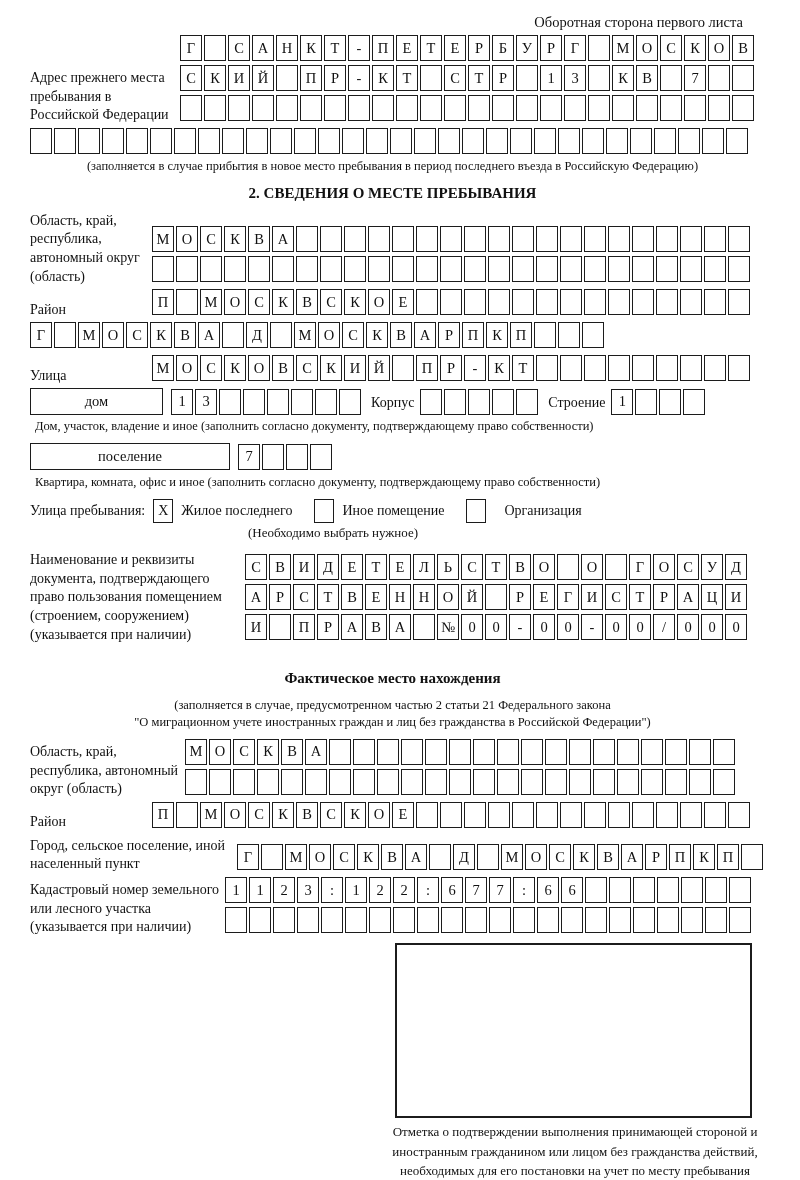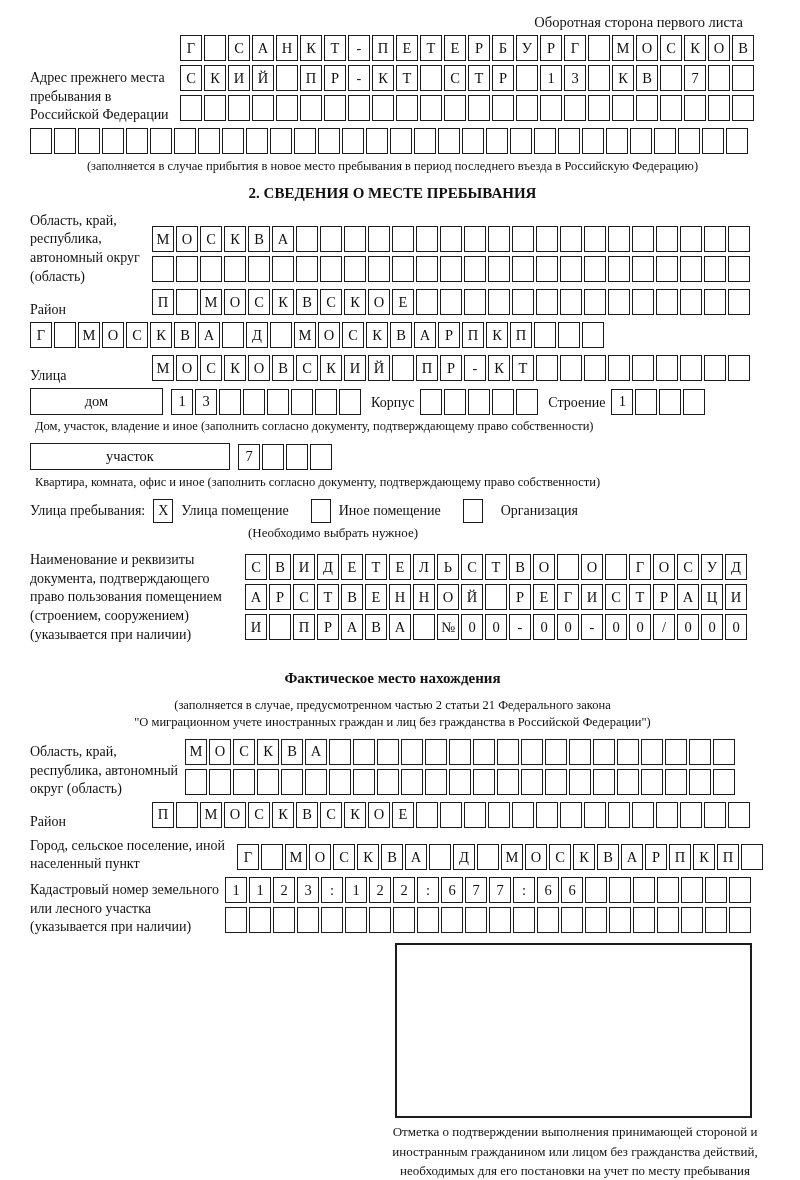--- a/index.html
+++ b/index.html
@@ -353,34 +353,34 @@
   <div class="boxrow" style="margin:0;">
       <span class="cbox">1</span>
       <span class="cbox"></span>
       <span class="cbox"></span>
       <span class="cbox"></span>
     </div>
 </div>
 <div class="caption" style="margin:2px 0 8px 5px;">Дом, участок, владение и иное (заполнить согласно документу, подтверждающему право собственности)</div>
 
 <div class="field" style="align-items:center;">
-  <div class="namebox" style="width:200px;">участок</div>
+  <div class="namebox" style="width:200px;">поселение</div>
   <div class="boxrow" style="margin:0 0 0 8px;">
       <span class="cbox">7</span>
       <span class="cbox"></span>
       <span class="cbox"></span>
       <span class="cbox"></span>
     </div>
 </div>
 <div class="caption" style="margin:4px 0 6px 5px;">Квартира, комната, офис и иное (заполнить согласно документу, подтверждающему право собственности)</div>
 
 <div class="mesto-row">
   <span>Улица пребывания:</span>
   <span class="chk">X</span>
-  <span class="opt-label">Улица помещение</span>
+  <span class="opt-label">Жилое последнего</span>
   <span class="chk"></span>
   <span class="opt-label">Иное помещение</span>
   <span class="chk" style="margin-right:18px;"></span>
   <span class="opt-label">Организация</span>
 </div>
 <div class="note">(Необходимо выбрать нужное)</div>
 
 <div class="field">
   <div class="flabel lw215">Наименование и реквизиты документа, подтверждающего право пользования помещением (строением, сооружением) (указывается при наличии)</div>
   <div class="rows">

